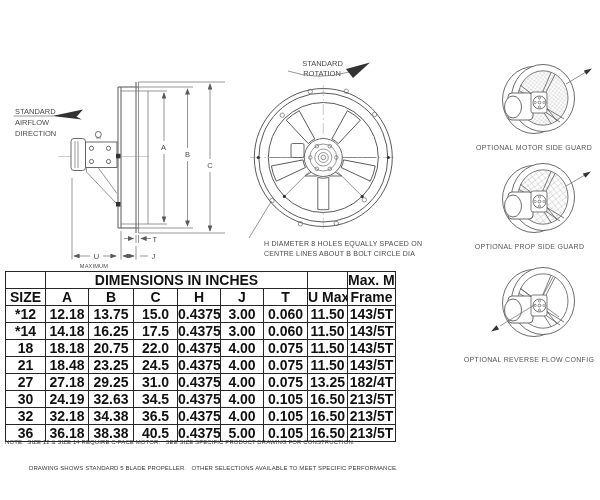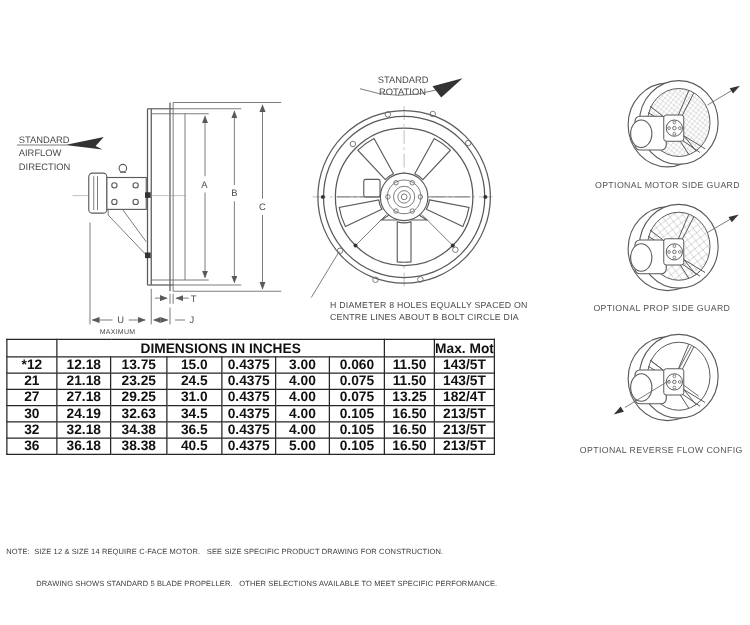--- a/index.html
+++ b/index.html
@@ -10,21 +10,21 @@
   .dimlbl{font-size:7.5px;}
   .smalllbl{font-size:5.6px;letter-spacing:.2px;}
   .caption{font-size:7px;letter-spacing:.3px;fill:#555;}
   .notelbl{font-size:7px;letter-spacing:.2px;}
   .ln{fill:none;stroke:#5a5a5a;stroke-width:1;}
   .tn{fill:none;stroke:#6a6a6a;stroke-width:.7;}
   .cl{fill:none;stroke:#999;stroke-width:.5;}
   .fw{fill:#fff;stroke:#5a5a5a;stroke-width:.9;}
   .solid{fill:#333;stroke:none;}
   .dim-table{position:absolute;left:5px;top:271px;width:390px;border-collapse:collapse;
-             table-layout:fixed;font-weight:bold;font-size:11px;color:#111;}
+             table-layout:fixed;font-weight:bold;font-size:14px;color:#111;}
   .dim-table td{border:1px solid #262626;text-align:center;padding:0;overflow:hidden;
                 white-space:nowrap;}
   .dim-table .h1 td{height:13px;}
   .dim-table .h2 td{height:12px;}
   .dim-table tbody td{height:10px;}
   .notes{position:absolute;left:5px;top:421px;font-size:6px;line-height:8.6px;
          color:#3a3a3a;white-space:pre;letter-spacing:.1px;}
   .notes .n2{margin-left:24px;}
 </style>
 </head>
@@ -258,36 +258,69 @@
         <col style="width:40px">
         <col style="width:48px">
     </colgroup>
     <thead>
       <tr class="h1">
         <td></td>
         <td colspan="6">DIMENSIONS IN INCHES</td>
         <td></td>
         <td>Max. Motor</td>
       </tr>
+      <tr class="h2">
+        <td>SIZE</td>
+        <td>A</td>
+        <td>B</td>
+        <td>C</td>
+        <td>H</td>
+        <td>J</td>
+        <td>T</td>
+        <td>U Max.</td>
+        <td>Frame</td>
+      </tr>
     </thead>
     <tbody>
         <tr>
           <td>*12</td>
           <td>12.18</td>
           <td>13.75</td>
           <td>15.0</td>
           <td>0.4375</td>
           <td>3.00</td>
           <td>0.060</td>
           <td>11.50</td>
           <td>143/5T</td>
         </tr>
         <tr>
+          <td>*14</td>
+          <td>14.18</td>
+          <td>16.25</td>
+          <td>17.5</td>
+          <td>0.4375</td>
+          <td>3.00</td>
+          <td>0.060</td>
+          <td>11.50</td>
+          <td>143/5T</td>
+        </tr>
+        <tr>
+          <td>18</td>
+          <td>18.18</td>
+          <td>20.75</td>
+          <td>22.0</td>
+          <td>0.4375</td>
+          <td>4.00</td>
+          <td>0.075</td>
+          <td>11.50</td>
+          <td>143/5T</td>
+        </tr>
+        <tr>
           <td>21</td>
-          <td>21.18</td>
+          <td>18.48</td>
           <td>23.25</td>
           <td>24.5</td>
           <td>0.4375</td>
           <td>4.00</td>
           <td>0.075</td>
           <td>11.50</td>
           <td>143/5T</td>
         </tr>
         <tr>
           <td>27</td>

